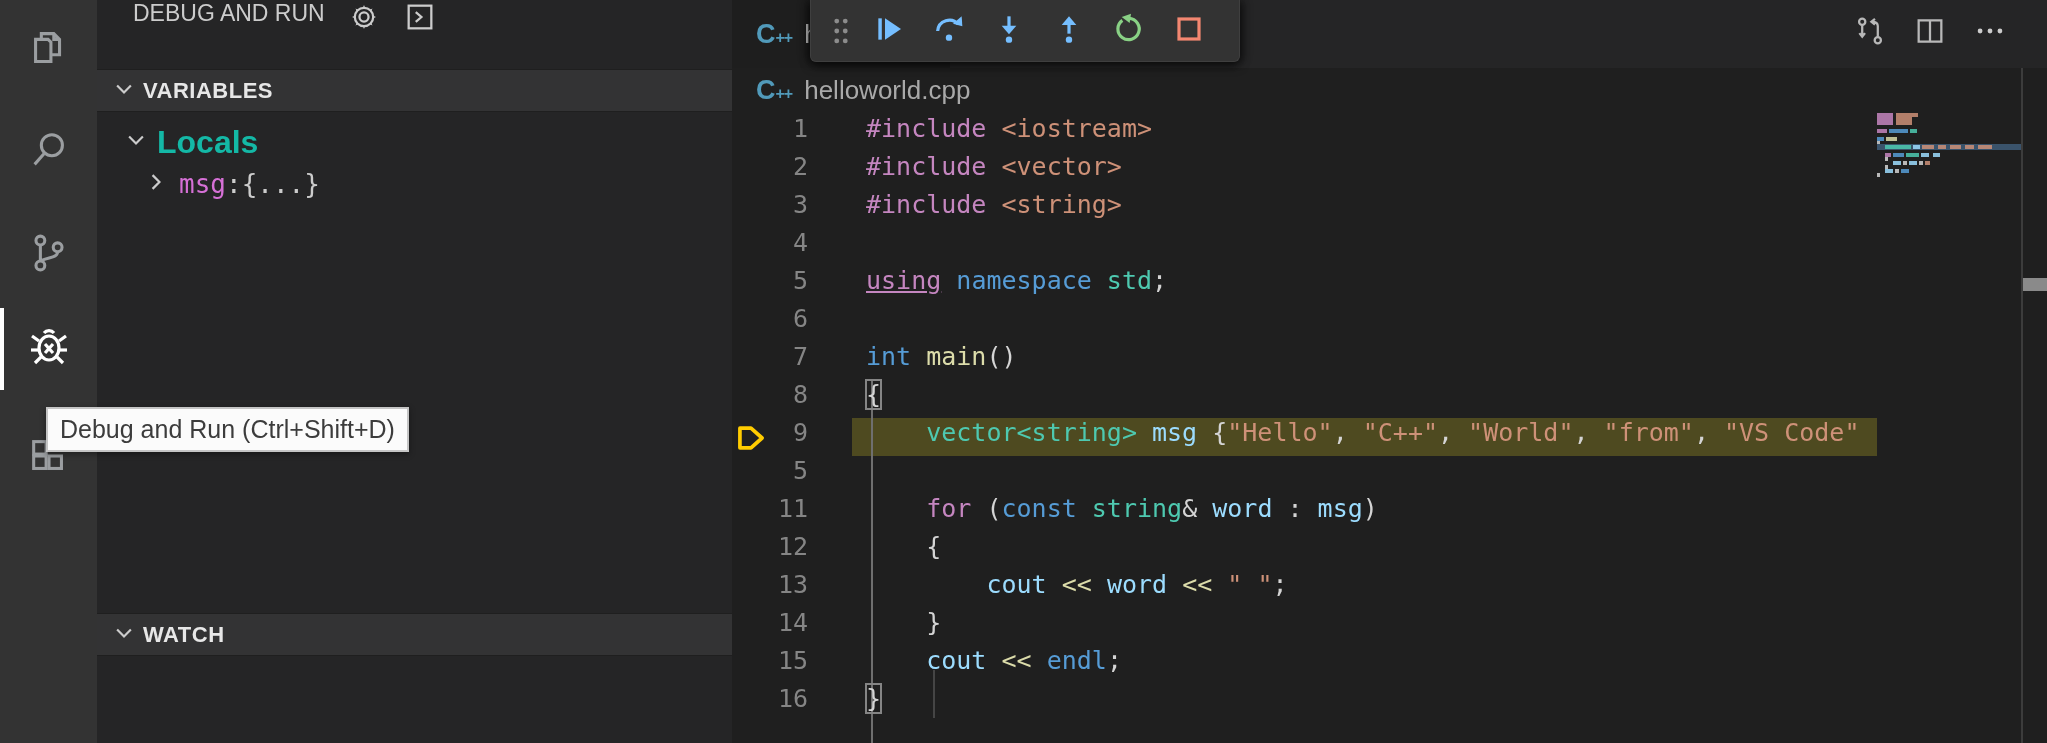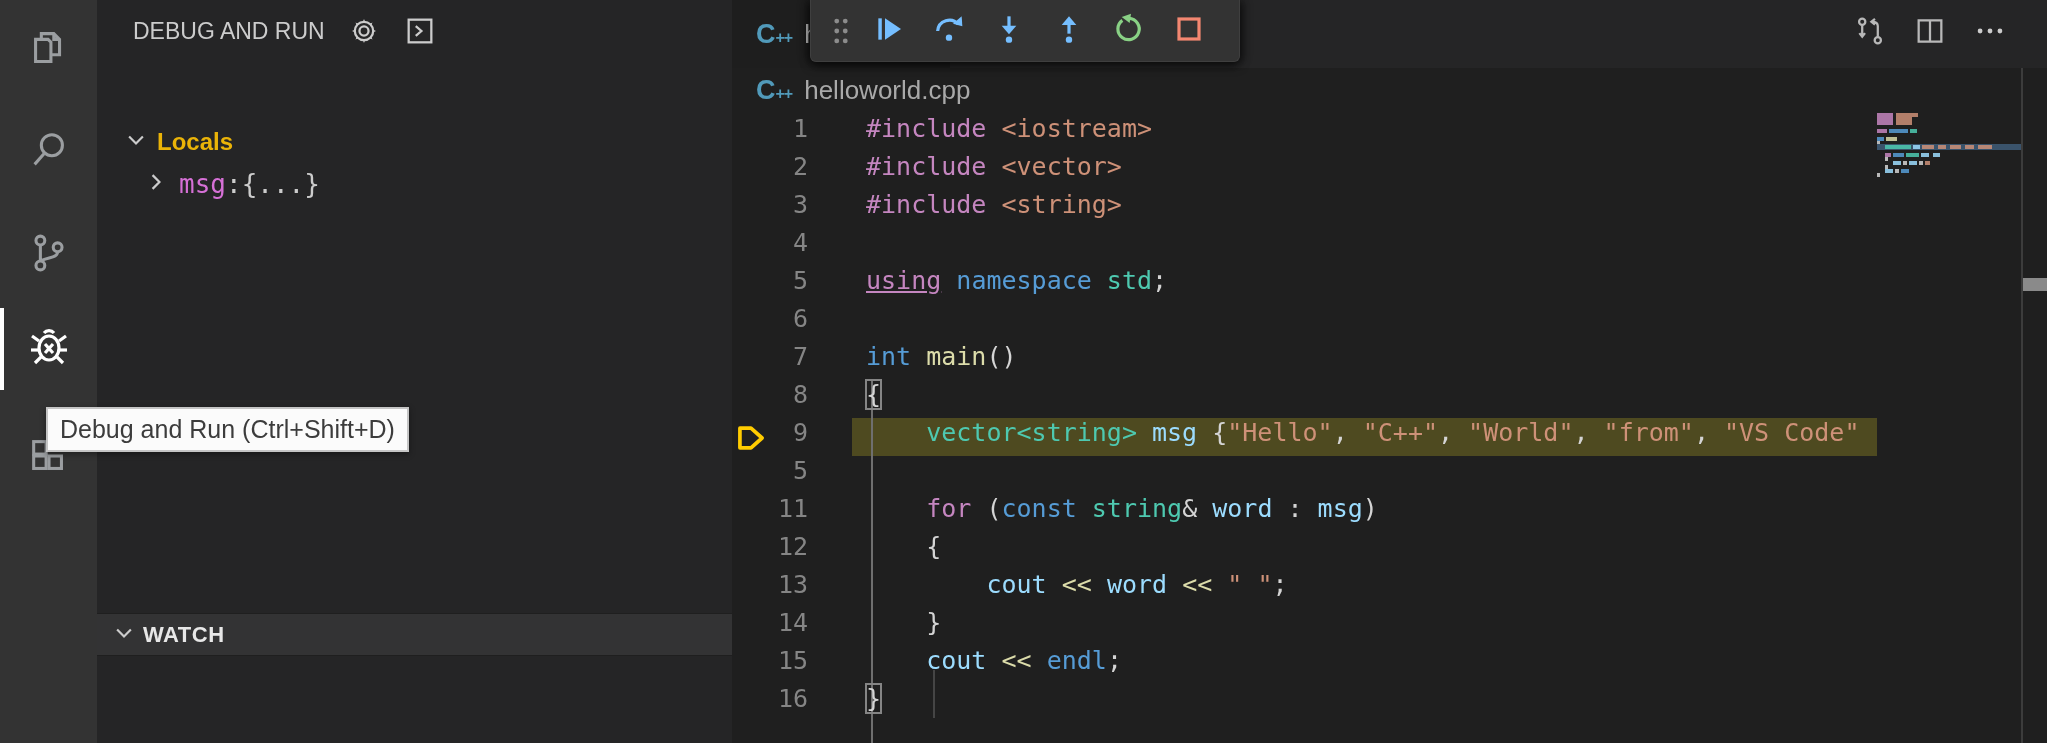--- a/index.html
+++ b/index.html
@@ -9,32 +9,32 @@
 
   
   .activitybar { position:absolute; left:0; top:0; width:97px; height:743px; background:#333333; }
   .ab-item { position:absolute; left:0; width:97px; height:80px; display:flex; align-items:center; justify-content:center; cursor:pointer; }
   .ab-item svg { stroke:#9b9ea1; fill:none; stroke-width:1.6; }
   .ab-item.active svg { stroke:#ffffff; }
   .ab-indicator { position:absolute; left:0; top:308px; width:4px; height:82px; background:#ffffff; }
 
   
   .sidebar { position:absolute; left:97px; top:0; width:635px; height:743px; background:#252526; }
-  .sb-header { position:absolute; left:0; top:0; width:635px; height:62px; display:flex; align-items:center; }
+  .sb-header { position:absolute; left:0; top:0; width:635px; height:62px; display:flex; align-items:flex-start; }
   .sb-title { color:#cccccc; font-size:23px; margin-left:36px; white-space:nowrap; }
   .run-combo { display:flex; align-items:center; height:44px; margin-left:14px; border:1px solid #4f4f4f; background:#2d2d2d; border-radius:3px; padding:0 10px 0 8px; cursor:pointer; }
   .run-combo .sep { width:1px; height:32px; background:#4f4f4f; margin:0 10px 0 8px; }
   .run-label { color:#e8e8e8; font-size:27px; }
   .icon-btn { display:flex; align-items:center; justify-content:center; cursor:pointer; margin-left:22px; }
 
   .section-header { position:absolute; left:0; width:635px; height:43px; background:#333334; border-top:1px solid #1f1f1f; border-bottom:1px solid #1f1f1f; display:flex; align-items:center; cursor:pointer; }
   .section-header .chev { margin-left:16px; margin-right:8px; }
   .section-title { color:#e7e7e7; font-size:22px; font-weight:bold; letter-spacing:.5px; }
   .tree-row { position:absolute; display:flex; align-items:center; cursor:pointer; }
-  .row-label { color:#eab308; font-size:24px; font-weight:bold; }
+  .row-label { color:#14b8a6; font-size:32px; font-weight:bold; }
   .mono { font-family:"DejaVu Sans Mono", monospace; }
 
   
   .editor { position:absolute; left:732px; top:0; width:1315px; height:743px; background:#1f1f1f; }
   .tabbar { position:absolute; left:0; top:0; width:1315px; height:68px; background:#252526; }
   .tab { position:absolute; left:0; top:0; width:218px; height:68px; background:#1e1e1e; display:flex; align-items:center; padding-left:24px; cursor:pointer; }
   .tab-label, .crumb-label { color:#d7d7d7; font-size:26px; margin-left:12px; white-space:nowrap; }
   .breadcrumb { position:absolute; left:0; top:68px; width:1315px; height:44px; display:flex; align-items:center; padding-left:24px; cursor:pointer; }
   .crumb-label { color:#a9a9a9; }
   .cppicon { color:#519aba; font-weight:bold; font-size:27px; line-height:1; }
@@ -140,20 +140,28 @@
           </svg>
       </span>
       <span class="icon-btn">
         <svg width="34" height="34" viewBox="0 0 24 24" fill="none" stroke="#cccccc" stroke-width="1.6">
             <rect x="4" y="4" width="16" height="16"></rect>
             <polyline points="9,8.5 13,12 9,15.5"></polyline>
           </svg>
       </span>
     </div>
 
+    <div class="section-header" style="top:69px">
+      <span class="chev">
+        <svg width="22" height="22" viewBox="0 0 16 16">
+            <polyline points="3,5.5 8,10.5 13,5.5" fill="none" stroke="#cccccc" stroke-width="1.6"></polyline>
+          </svg>
+      </span>
+      <span class="section-title">VARIABLES</span>
+    </div>
 
     <div class="tree-row" style="left:28px; top:122px; height:40px">
       <span style="margin-right:10px">
         <svg width="22" height="22" viewBox="0 0 16 16">
             <polyline points="3,5.5 8,10.5 13,5.5" fill="none" stroke="#cccccc" stroke-width="1.6"></polyline>
           </svg>
       </span>
       <span class="row-label">Locals</span>
     </div>
 

